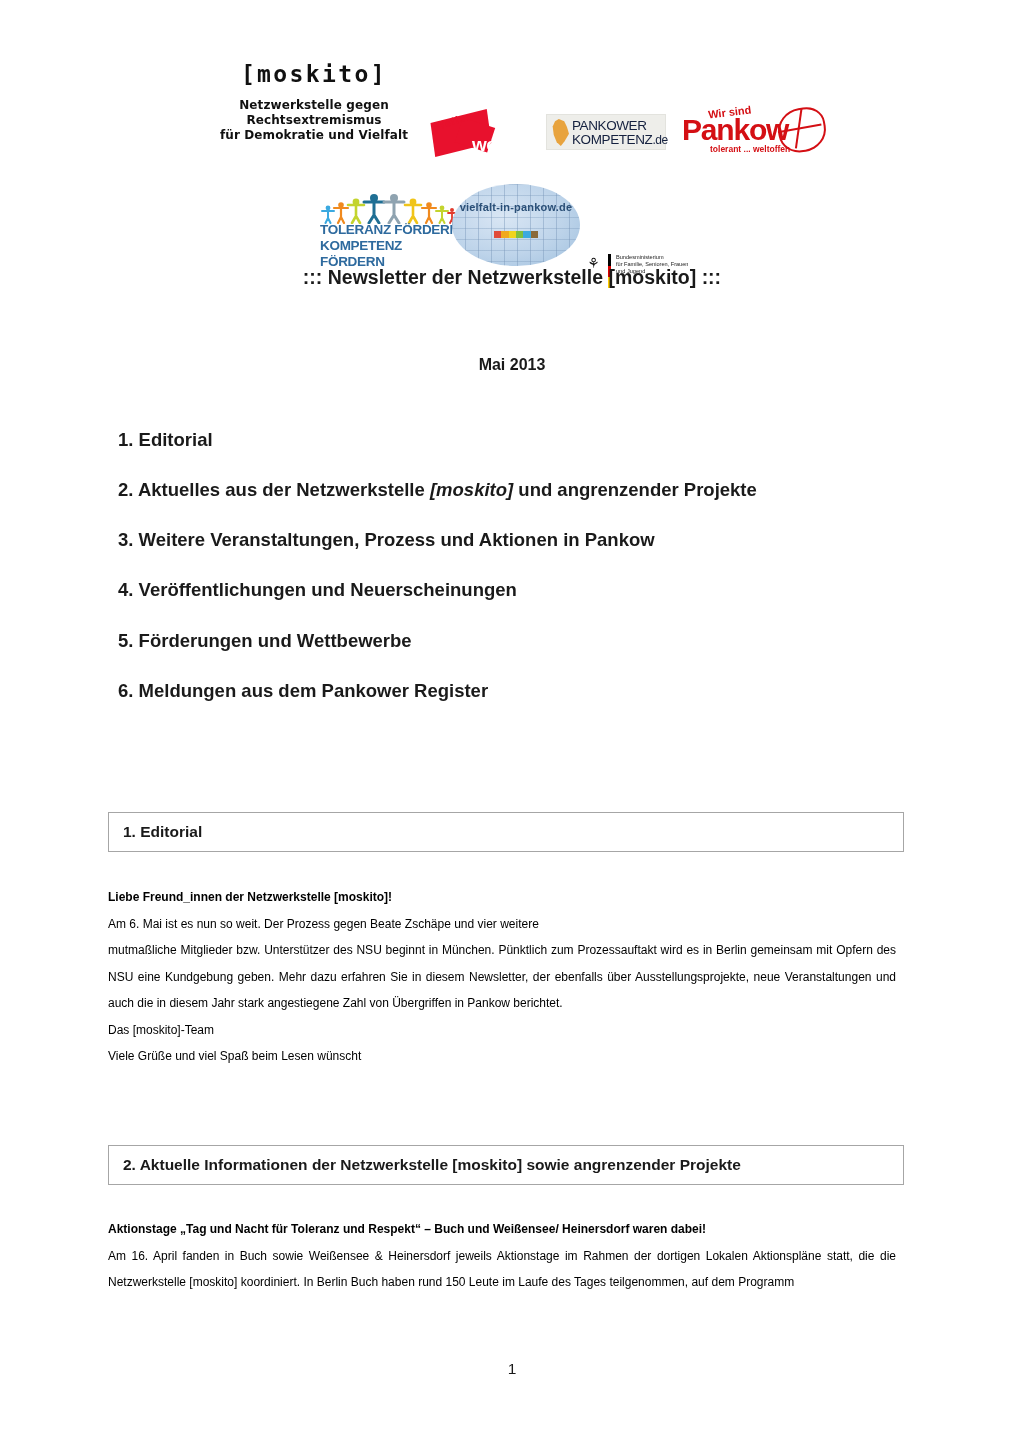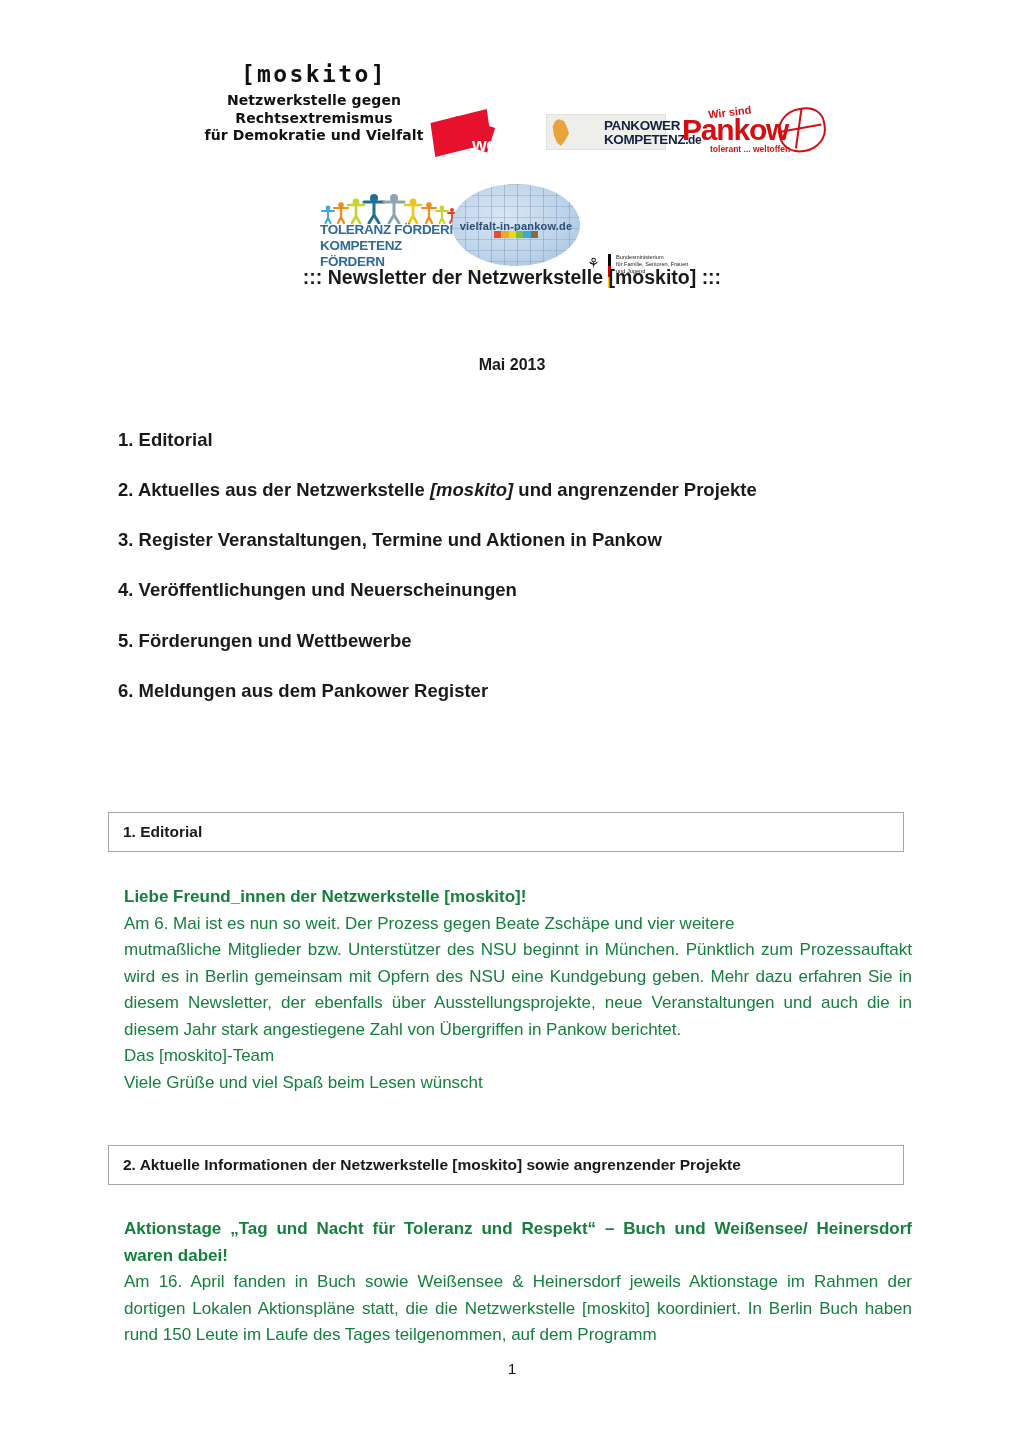--- a/index.html
+++ b/index.html
@@ -53,24 +53,24 @@
     font-family: "DejaVu Sans Mono", monospace;
     font-weight: bold;
     font-size: 23px;
     letter-spacing: 2.4px;
     color: #111;
     line-height: 1.05;
   }
   .logo-moskito .sub {
     font-family: "DejaVu Sans", sans-serif;
     font-weight: bold;
-    font-size: 14px;
+    font-size: 12px;
     line-height: 1.25;
     color: #111;
-    margin-top: 6px;
+    margin-top: 12px;
     letter-spacing: 0.1px;
   }
 
   
   .logo-pfefferwerk {
     position: absolute;
     left: 428px;
     top: 62px;
     width: 106px;
     height: 48px;
@@ -122,26 +122,25 @@
     position: absolute;
     left: 5px; top: 4px;
     width: 17px; height: 27px;
     background: #e8a33d;
     clip-path: polygon(40% 0%, 72% 8%, 88% 30%, 100% 55%, 74% 82%, 52% 100%, 28% 86%, 10% 58%, 4% 28%, 18% 8%);
   }
   .pr-text {
     position: absolute;
     left: 25px; top: 4px;
     font-family: "Liberation Sans", sans-serif;
-    font-weight: bold;
+    font-weight: normal;
     font-size: 13.5px;
     line-height: 14px;
     color: #15213f;
     letter-spacing: -0.4px;
-    margin-left: 32px;
   }
   .pr-text .de {
     font-size: 12px;
   }
 
   
   .logo-wirsind {
     position: absolute;
     left: 682px;
     top: 58px;
@@ -235,21 +234,21 @@
     position: absolute;
     left: 0; top: 0; right: 0; bottom: 0;
     background-image:
       linear-gradient(to right, rgba(120,150,185,0.45) 1px, transparent 1px),
       linear-gradient(to bottom, rgba(120,150,185,0.35) 1px, transparent 1px);
     background-size: 13px 11px;
   }
   .vf-label {
     position: absolute;
     left: 0; right: 0;
-    top: 36px;
+    top: 17px;
     text-align: center;
     font-family: "Liberation Sans", sans-serif;
     font-size: 11px;
     font-weight: bold;
     color: #2a4f77;
     letter-spacing: 0.2px;
   }
   .vf-bars {
     position: absolute;
     left: 50%;
@@ -341,25 +340,25 @@
   }
   .section-box-title {
     font-size: 15.5px;
     font-weight: bold;
     color: #1a1a1a;
     line-height: 1.25;
   }
 
   .body-block {
     position: absolute;
-    left: 124px;
+    left: 108px;
     width: 788px;
-    font-size: 17px;
+    font-size: 12px;
     line-height: 26.5px;
-    color: #15803d;
+    color: #000000;
   }
   .body-block .lead {
     font-weight: bold;
   }
   .justify {
     text-align: justify;
   }
 
   .page-number {
     position: absolute;
@@ -493,21 +492,21 @@
     <div class="toc-item">
       <span>1.</span>
       <span>Editorial</span>
     </div>
     <div class="toc-item">
       <span>2.</span>
       <span>Aktuelles aus der Netzwerkstelle </span><em>[moskito]</em><span> und angrenzender Projekte</span>
     </div>
     <div class="toc-item">
       <span>3.</span>
-      <span>Register Veranstaltungen, Termine und Aktionen in Pankow</span>
+      <span>Weitere Veranstaltungen, Prozess und Aktionen in Pankow</span>
     </div>
     <div class="toc-item">
       <span>4.</span>
       <span>Veröffentlichungen und Neuerscheinungen</span>
     </div>
     <div class="toc-item">
       <span>5.</span>
       <span>Förderungen und Wettbewerbe</span>
     </div>
     <div class="toc-item">

